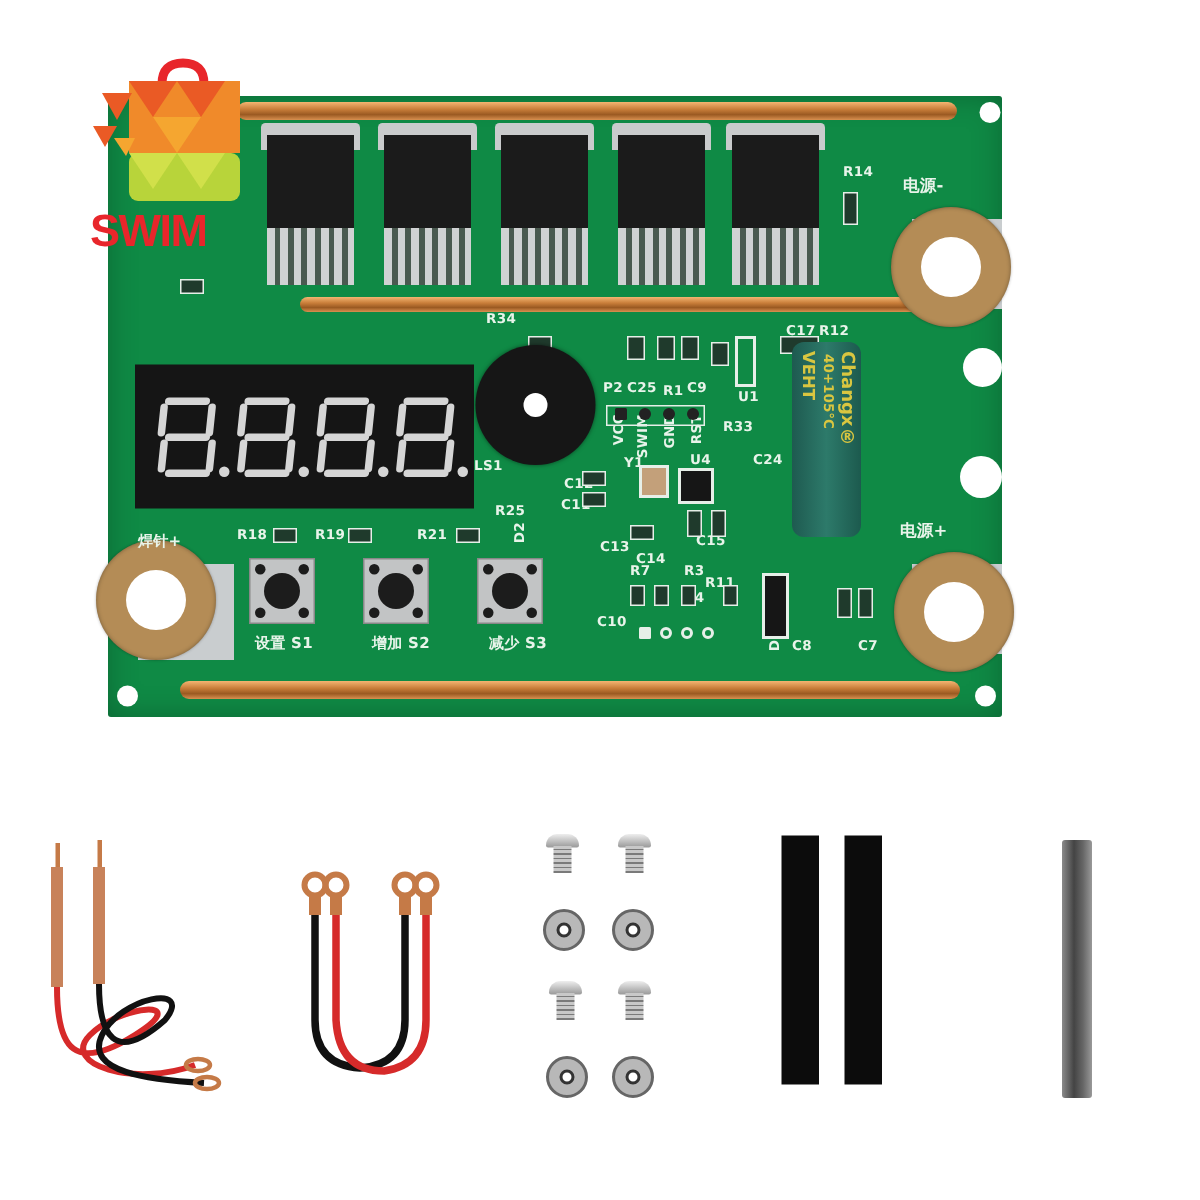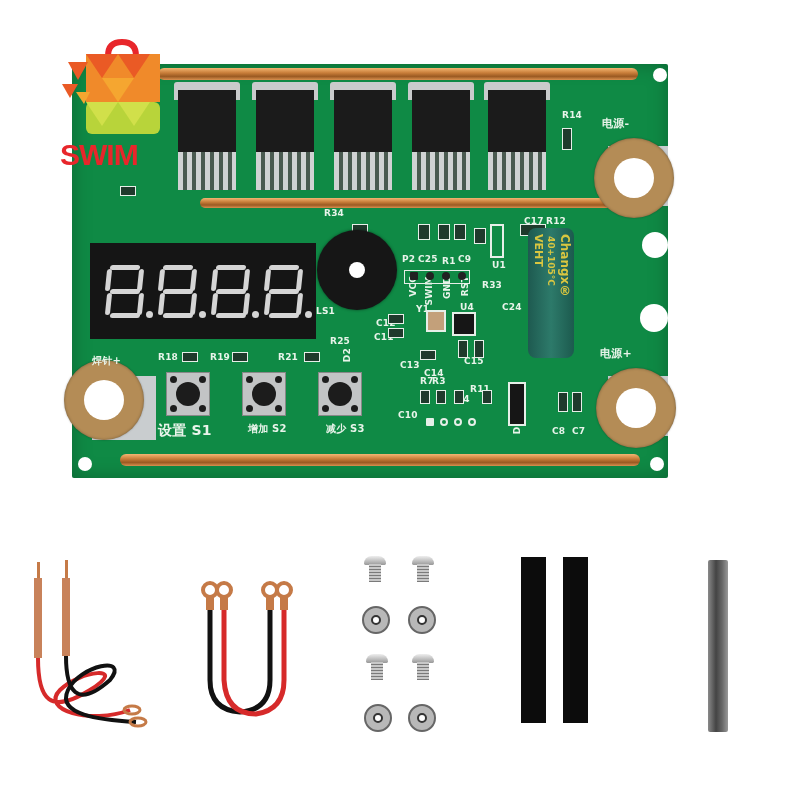--- a/index.html
+++ b/index.html
@@ -136,26 +136,26 @@
   <div class="pcb-text" style="left:388px;top:238px">U4</div>
   <div class="pcb-text" style="left:344px;top:240px">Y1</div>
   <div class="pcb-text" style="left:304px;top:254px">C12</div>
   <div class="pcb-text" style="left:302px;top:268px">C11</div>
   <div class="pcb-text" style="left:258px;top:272px">R25</div>
   <div class="pcb-text" style="left:270px;top:284px;writing-mode:vertical-rl;transform:rotate(180deg)">D2</div>
   <div class="pcb-text" style="left:328px;top:296px">C13</div>
   <div class="pcb-text" style="left:352px;top:304px">C14</div>
   <div class="pcb-text" style="left:392px;top:292px">C15</div>
   <div class="pcb-text" style="left:348px;top:312px">R7</div>
-  <div class="pcb-text" style="left:360px;top:312px">R3</div>
+  <div class="pcb-text" style="left:384px;top:312px">R3</div>
   <div class="pcb-text" style="left:384px;top:330px">R4</div>
   <div class="pcb-text" style="left:398px;top:320px">R11</div>
   <div class="pcb-text" style="left:326px;top:346px">C10</div>
   <div class="pcb-text" style="left:440px;top:356px;writing-mode:vertical-rl;transform:rotate(180deg)">D1</div>
-  <div class="pcb-text" style="left:480px;top:362px">C8</div>
+  <div class="pcb-text" style="left:456px;top:362px">C8</div>
   <div class="pcb-text" style="left:500px;top:362px">C7</div>
   <div class="pcb-text" style="left:86px;top:288px">R18</div>
   <div class="pcb-text" style="left:138px;top:288px">R19</div>
   <div class="pcb-text" style="left:206px;top:288px">R21</div>
   <div class="pcb-text" style="left:244px;top:242px">LS1</div>
 
   <div class="smd" style="left:48px;top:122px"></div>
   <div class="smd" style="left:490px;top:64px;width:8px;height:20px"></div>
   <div class="smd" style="left:280px;top:160px"></div>
   <div class="smd" style="left:346px;top:160px;width:10px;height:14px"></div>
@@ -206,21 +206,21 @@
     <div class="dot" style="left:3px;top:32px"></div>
       <div class="dot" style="left:32px;top:32px"></div>
   </div>
   <div class="tact" style="left:246px;top:308px">
     <div class="cap"></div>
     <div class="dot" style="left:3px;top:3px"></div>
       <div class="dot" style="left:32px;top:3px"></div>
     <div class="dot" style="left:3px;top:32px"></div>
       <div class="dot" style="left:32px;top:32px"></div>
   </div>
-  <div class="pcb-text" style="left:86px;top:358px;font-size:14px">设置 S1</div>
+  <div class="pcb-text" style="left:98px;top:358px;font-size:10px">设置 S1</div>
   <div class="pcb-text" style="left:176px;top:358px;font-size:10px">增加 S2</div>
   <div class="pcb-text" style="left:254px;top:358px;font-size:10px">减少 S3</div>
 
   <div id="cap" class="abs" style="left:456px;top:164px">
     <div class="txt" style="left:4px;top:6px">VEHT</div>
     <div class="txt" style="left:18px;top:8px;font-size:9px">40+105°C</div>
     <div class="txt" style="left:30px;top:6px;font-size:12px">Changx®</div>
   </div>
 </div>
 

